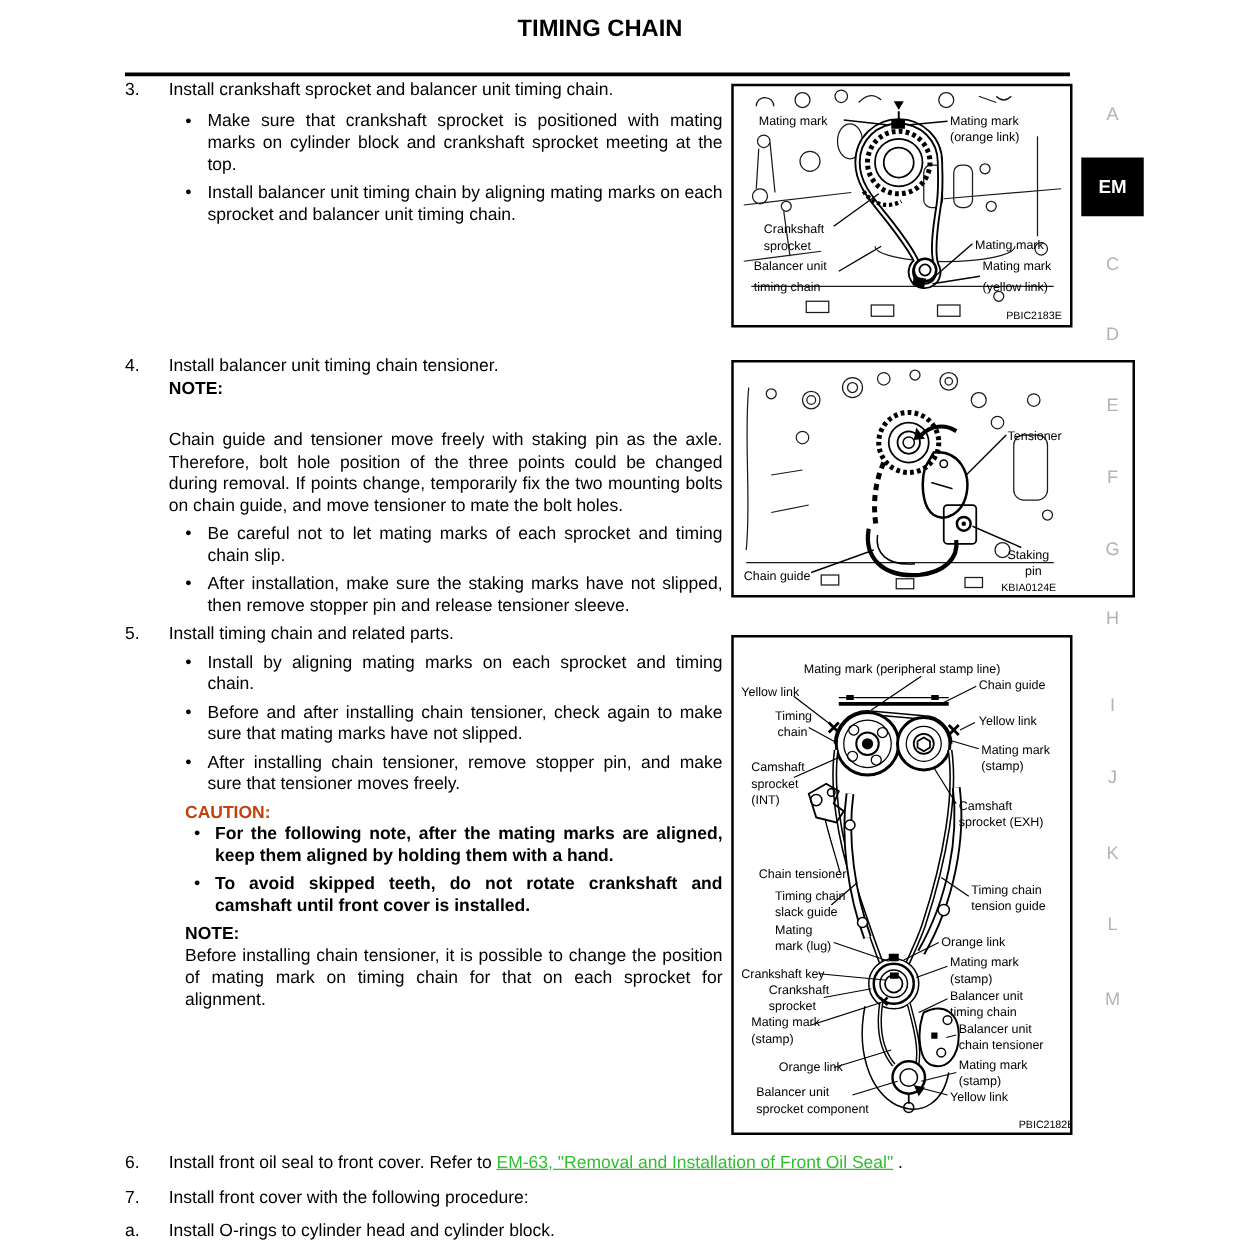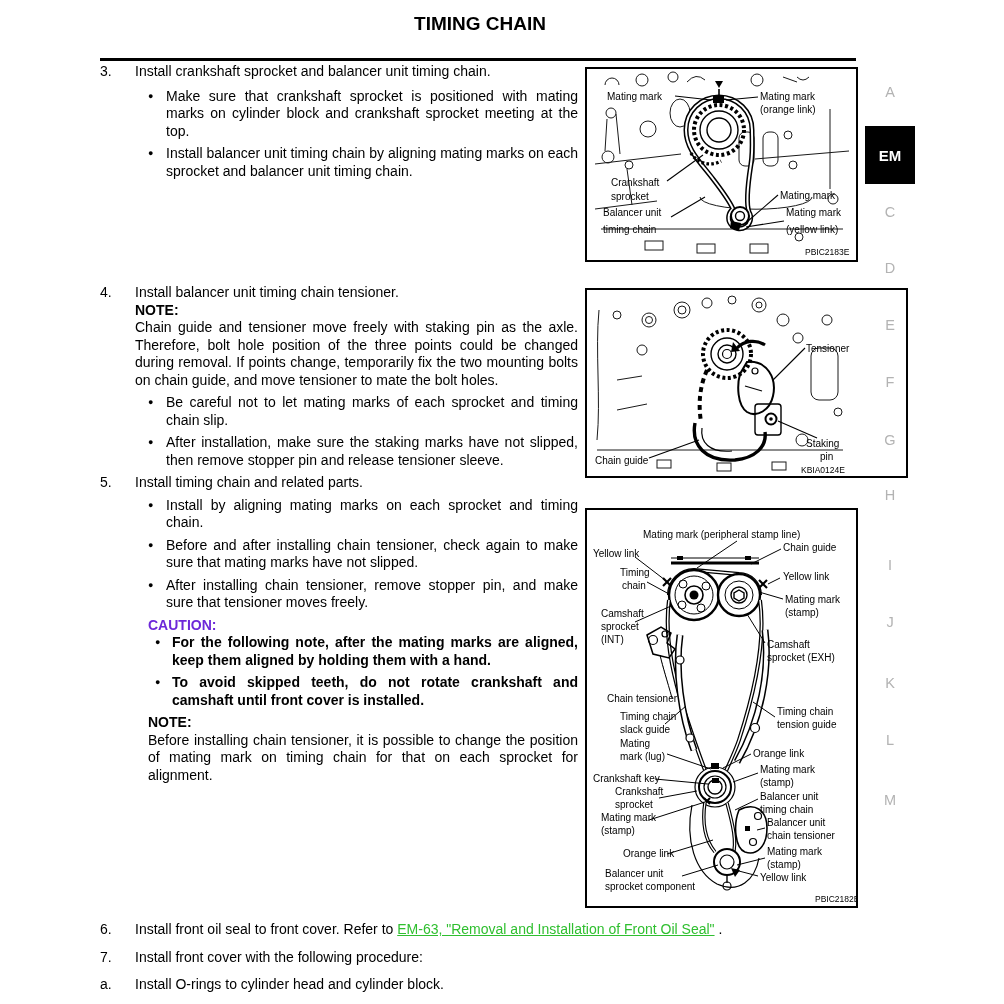--- a/index.html
+++ b/index.html
@@ -20,35 +20,35 @@
   .bullet .marker{flex:none;width:18px;font-size:9px;}
   .cbullet{display:flex;margin-left:55px;margin-bottom:5px;}
   .cbullet .marker{flex:none;width:17px;font-size:9px;}
   .cbullet .btext{font-weight:bold;}
   .indent{margin-left:35px;}
   .indent2{margin-left:48px;}
   .note-label{font-weight:bold;}
   .caution-label{font-weight:bold;}
   .s3-head{margin-bottom:7px;}
   .step4-block{margin-top:104px;}
-  .s4-para{margin-bottom:5px;}
+  .s4-para{margin-bottom:5px;margin-top:24px;}
   .step5-block{margin-top:4px;}
   .s5-head{margin-bottom:5px;}
 
   .fig{position:absolute;left:585px;border:2px solid #000;background:#fff;box-sizing:border-box;}
   #fig1{top:67px;width:273px;height:195px;}
   #fig2{top:288px;width:323px;height:190px;}
   #fig3{top:508px;width:273px;height:400px;}
   .fig svg{display:block;}
   .fig text{font-size:10px;fill:#000;font-family:"Liberation Sans",sans-serif;}
   .fig text.code{font-size:8.5px;}
 
   .tab{position:absolute;left:868px;width:44px;text-align:center;font-size:14.5px;}
   .tab-inactive{color:#b3b3b3;}
-  .tab-active{left:865px;width:50px;height:58px;background:#000;color:#fff;
+  .tab-active{left:865px;width:50px;height:47px;background:#000;color:#fff;
               font-weight:bold;font-size:15px;display:flex;align-items:center;justify-content:center;}
 
   .bottom{position:absolute;left:100px;top:921px;width:780px;font-size:14px;line-height:17.5px;}
   .bottom .step{margin-bottom:10px;}
   .link{color:#2fbf2f;text-decoration:underline;cursor:pointer;}
 </style>
 </head>
 <body>
 
 <div class="page">
@@ -98,21 +98,21 @@
         <span class="btext jt">Install by aligning mating marks on each sprocket and timing chain.</span>
       </div>
       <div class="bullet">
         <span class="marker">●</span>
         <span class="btext jt">Before and after installing chain tensioner, check again to make sure that mating marks have not slipped.</span>
       </div>
       <div class="bullet">
         <span class="marker">●</span>
         <span class="btext jt">After installing chain tensioner, remove stopper pin, and make sure that tensioner moves freely.</span>
       </div>
-      <div class="indent2 caution-label" style="color:#6d28d9">CAUTION:</div>
+      <div class="indent2 caution-label" style="color:#c2410c">CAUTION:</div>
       <div class="cbullet">
         <span class="marker">●</span>
         <span class="btext jt">For the following note, after the mating marks are aligned, keep them aligned by holding them with a hand.</span>
       </div>
       <div class="cbullet">
         <span class="marker">●</span>
         <span class="btext jt">To avoid skipped teeth, do not rotate crankshaft and camshaft until front cover is installed.</span>
       </div>
       <div class="indent2 note-label">NOTE:</div>
       <div class="indent2 jt">Before installing chain tensioner, it is possible to change the position of mating mark on timing chain for that on each sprocket for alignment.</div>

